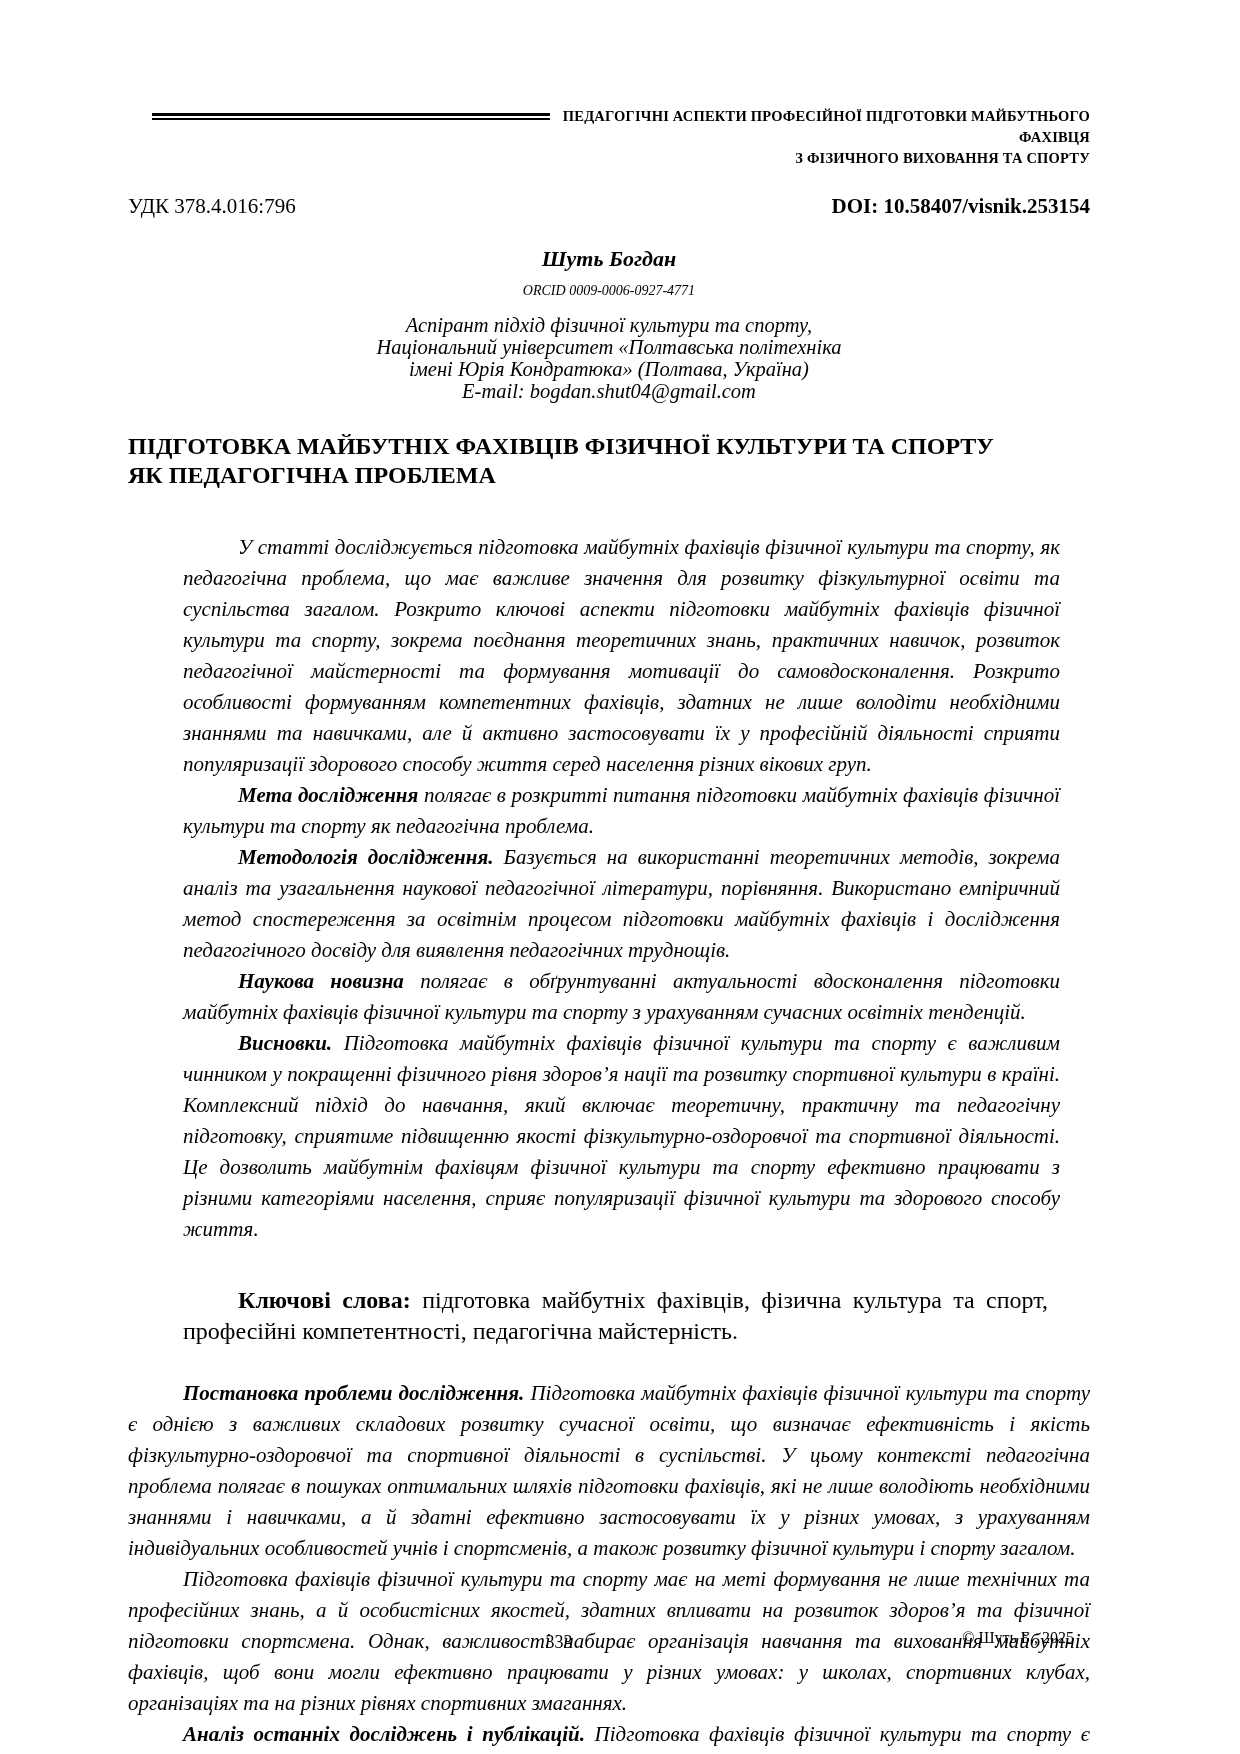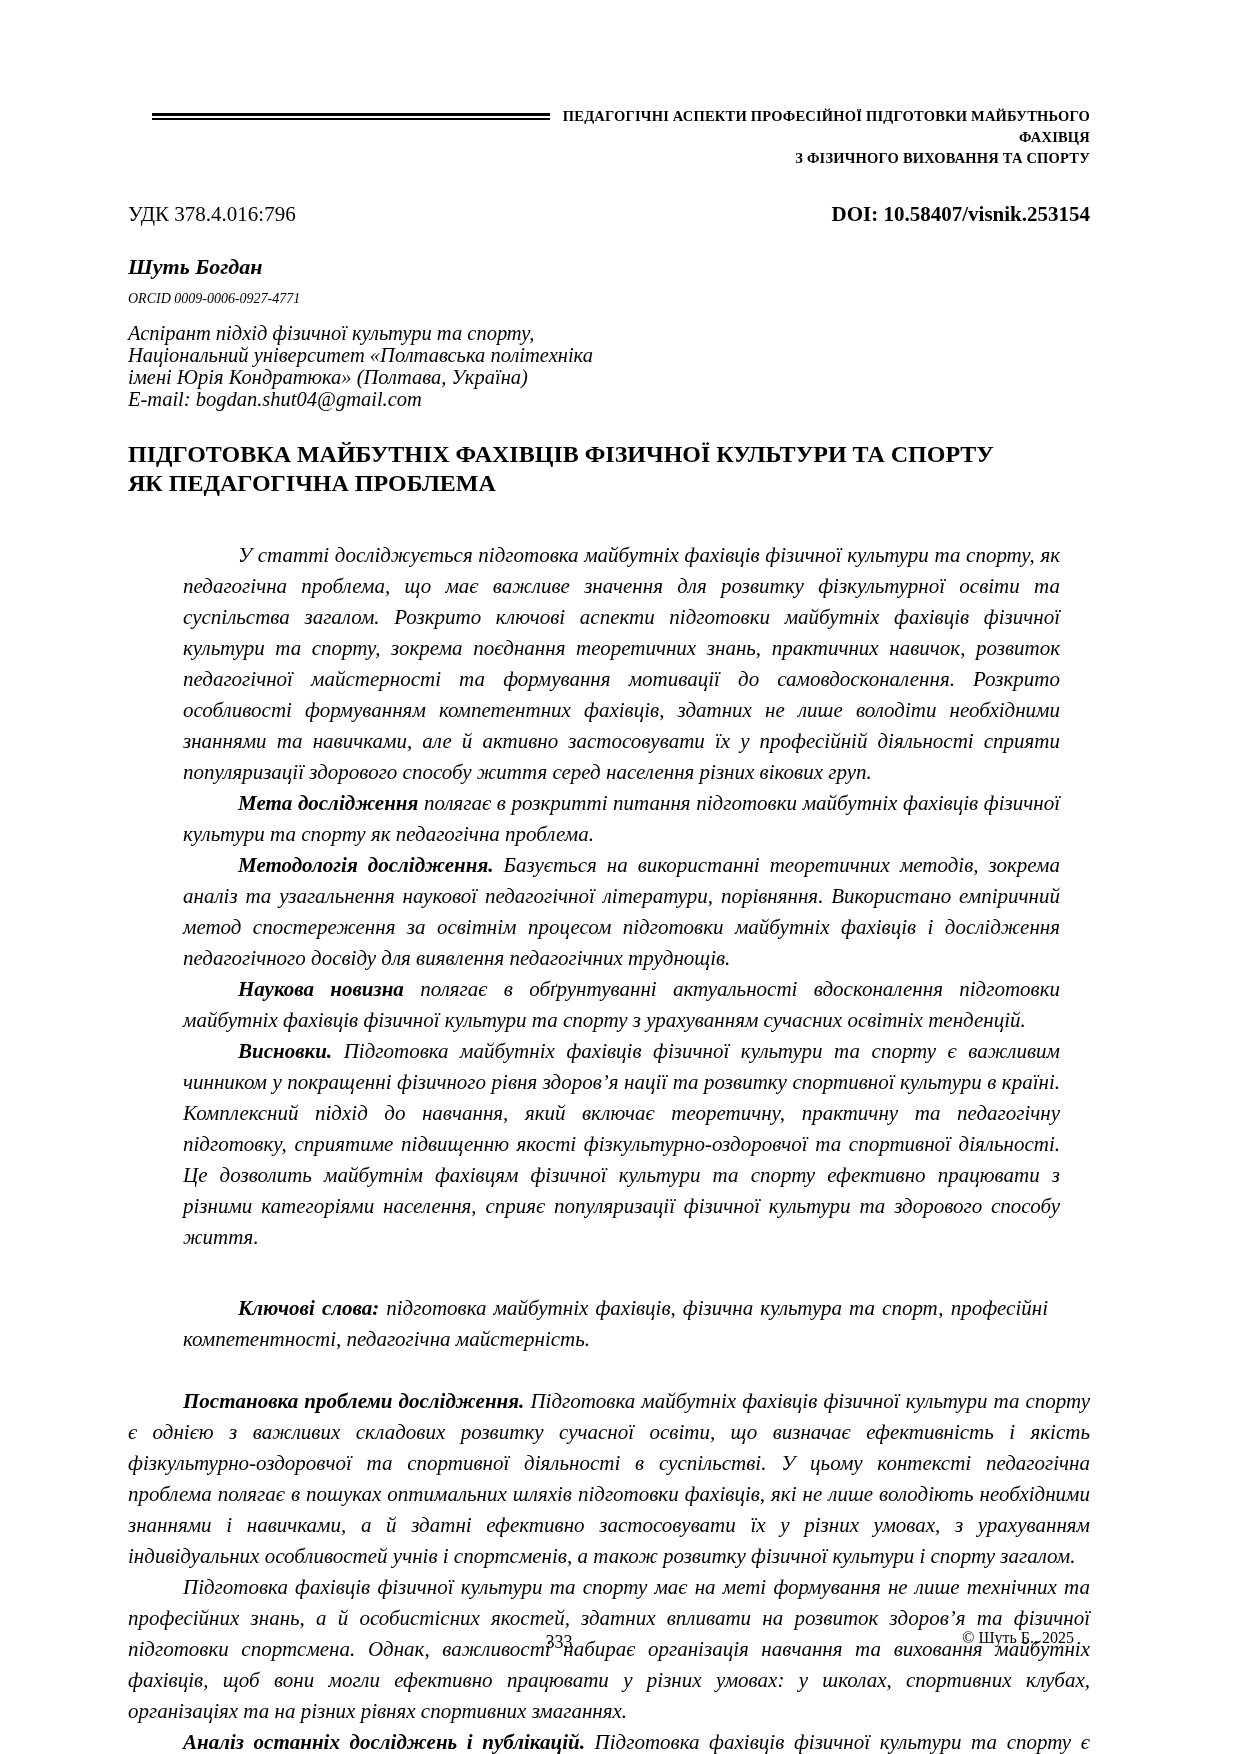--- a/index.html
+++ b/index.html
@@ -39,30 +39,30 @@
     flex: 1 1 auto;
     text-align: right;
     font-weight: bold;
     font-size: 14.5px;
     line-height: 21px;
     letter-spacing: 0.2px;
   }
 
   
   .udc-doi {
-    margin-top: 33px;
+    margin-top: 25px;
     display: flex;
     justify-content: space-between;
     align-items: center;
     font-size: 21px;
   }
   .doi { font-weight: bold; }
 
   
-  .author-block { text-align: left; }
+  .author-block { text-align: center; }
   .author-name {
     margin-top: 27px;
     font-weight: bold;
     font-style: italic;
     font-size: 22px;
   }
   .orcid {
     margin-top: 11px;
     font-style: italic;
     font-size: 14px;
@@ -91,22 +91,21 @@
     margin: 0;
     font-style: italic;
     font-size: 21px;
     line-height: 31px;
     text-align: justify;
     text-indent: 55px;
   }
   .lead-bi { font-weight: bold; }
   .keywords-p {
     margin: 40px 12px 0 0;
-    font-style: italic;
-    font-size: 21px;
+    font-size: 24px;
     line-height: 31px;
     text-align: justify;
     text-indent: 55px;
   }
 
   
   .body-text { margin-top: 31px; }
   .body-p {
     margin: 0;
     font-size: 21px;

